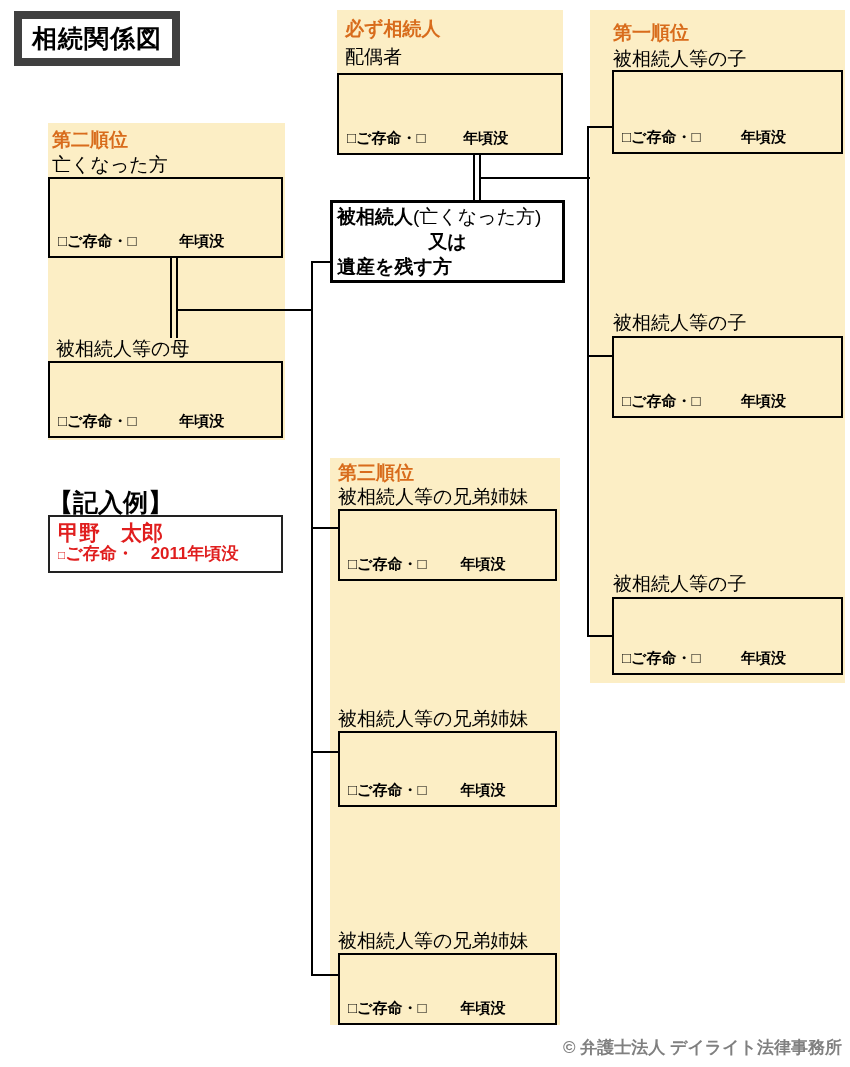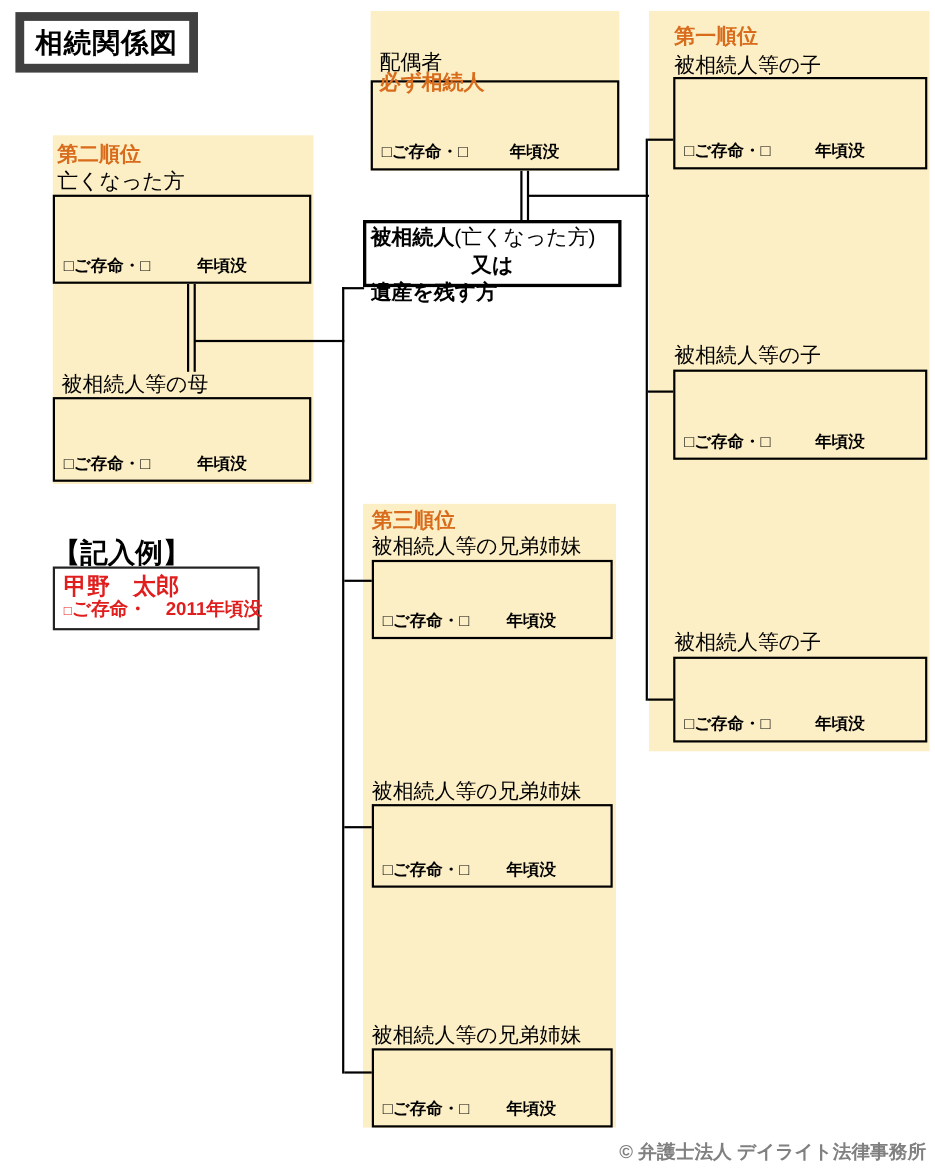--- a/index.html
+++ b/index.html
@@ -8,27 +8,27 @@
   .panel{position:absolute;background:#FCEEC5;z-index:0;}
   .rank{position:absolute;color:#D86C1C;font-weight:bold;font-size:19px;white-space:nowrap;z-index:4;}
   .role{position:absolute;color:#000;font-weight:normal;font-size:19px;white-space:nowrap;z-index:4;}
   .fbox{position:absolute;border:2px solid #000;background:#FCEEC5;box-sizing:border-box;z-index:2;}
   .status{position:absolute;left:0;right:0;bottom:5px;height:20px;font-size:15px;font-weight:bold;}
   .status .s1{position:absolute;left:8px;bottom:0;white-space:nowrap;}
   .status .s2{position:absolute;left:56%;bottom:0;white-space:nowrap;}
   .line{position:absolute;background:#000;z-index:1;}
   #title-box{position:absolute;left:14px;top:11px;border:8px solid #404040;background:#fff;
              padding:3px 10px;font-size:25px;font-weight:bold;letter-spacing:1px;z-index:5;}
-  #decedent-box{position:absolute;left:330px;top:200px;width:235px;height:61px;background:#fff;
+  #decedent-box{position:absolute;left:330px;top:200px;width:235px;height:83px;background:#fff;
                 border:3px solid #000;box-sizing:border-box;z-index:3;font-size:19px;font-weight:bold;
                 line-height:25px;padding:1px 4px;}
   #decedent-box .paren{font-weight:normal;}
   #decedent-box .mid{text-align:center;}
   #example-heading{position:absolute;left:48px;top:486px;font-size:25px;font-weight:bold;z-index:4;}
-  #example-box{position:absolute;left:48px;top:515px;width:188px;height:58px;border:2px solid #222;
+  #example-box{position:absolute;left:48px;top:515px;width:235px;height:58px;border:2px solid #222;
                background:#fff;box-sizing:border-box;z-index:4;color:#E01E1E;}
   #example-box .ex-name{position:absolute;left:8px;top:2px;font-size:21px;font-weight:bold;white-space:nowrap;}
   #example-box .ex-status{position:absolute;left:8px;top:25px;font-size:17px;font-weight:bold;white-space:nowrap;}
   #example-box .ex-check{font-size:12px;}
   #footer{position:absolute;top:1036px;right:8px;font-size:17px;font-weight:bold;color:#808080;z-index:5;white-space:nowrap;}
 </style>
 </head>
 <body>
 
 <div id="stage">
@@ -54,21 +54,21 @@
   <div class="line" style="left:311px;top:261px;width:2px;height:715px;"></div>
   <div class="line" style="left:177px;top:309px;width:136px;height:2px;"></div>
 
   <div class="line" style="left:170px;top:258px;width:2px;height:80px;"></div>
   <div class="line" style="left:176px;top:258px;width:2px;height:80px;"></div>
 
   <div class="line" style="left:313px;top:527px;width:26px;height:2px;"></div>
   <div class="line" style="left:313px;top:751px;width:26px;height:2px;"></div>
   <div class="line" style="left:313px;top:974px;width:26px;height:2px;"></div>
 
-  <div class="rank" style="left:345px;top:16px;margin-top:46px;">必ず相続人</div>
+  <div class="rank" style="left:345px;top:16px;">必ず相続人</div>
   <div class="role" style="left:345px;top:44px;">配偶者</div>
   <div class="fbox" style="left:337px;top:73px;width:226px;height:82px;">
     <div class="status">
       <span class="s1">□ご存命・□</span>
       <span class="s2">年頃没</span>
     </div>
   </div>
 
   <div class="rank" style="left:613px;top:20px;">第一順位</div>
   <div class="role" style="left:613px;top:46px;">被相続人等の子</div>

